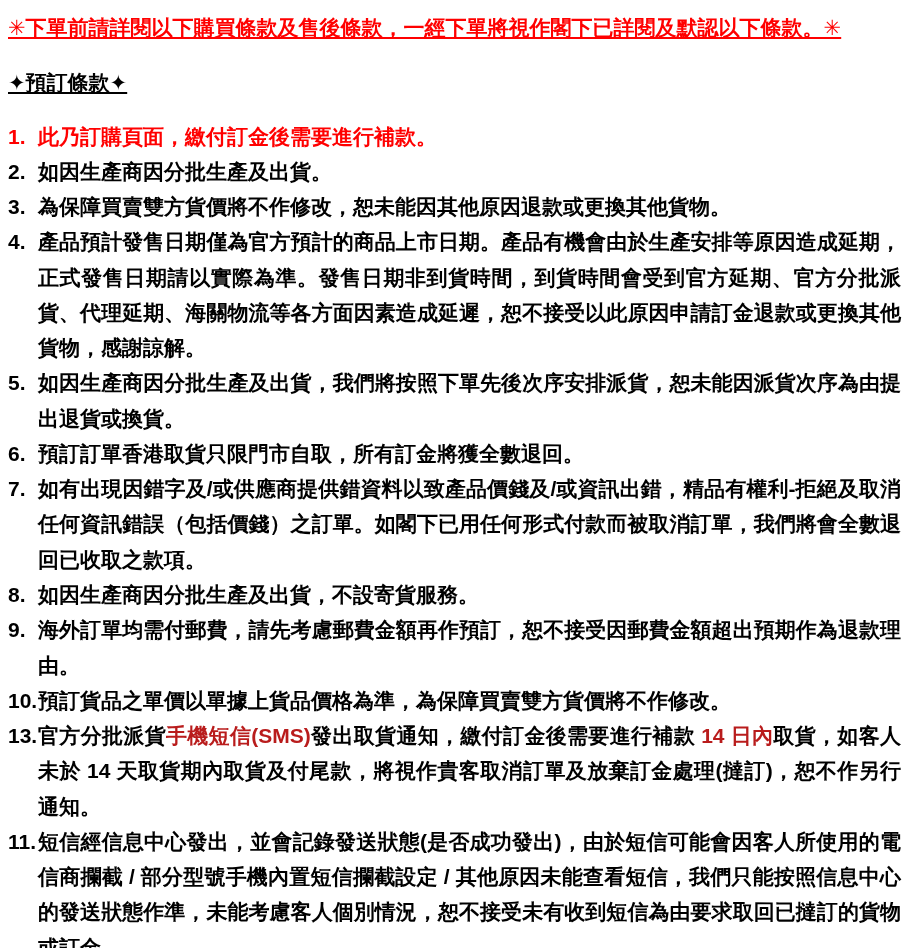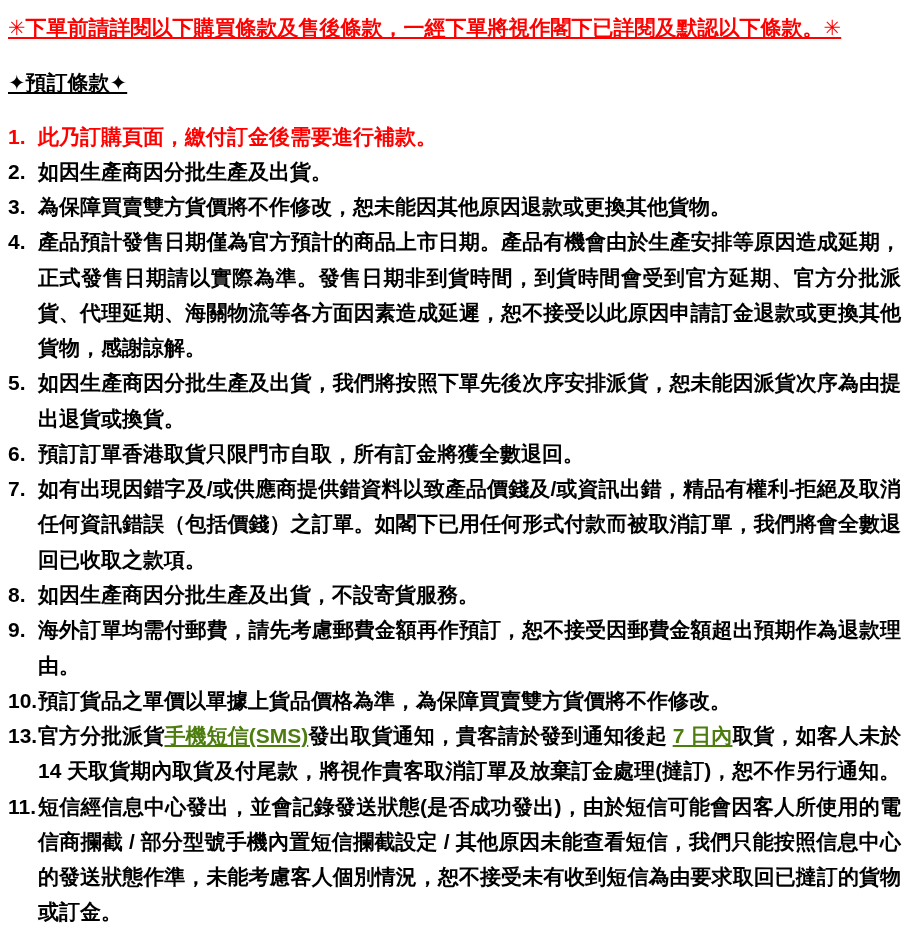--- a/index.html
+++ b/index.html
@@ -40,22 +40,21 @@
     white-space: nowrap;
   }
   .term .txt {
     flex: 1 1 auto;
     text-align: justify;
   }
   .red {
     color: #ff0000;
   }
   .red-underline {
-    color: #4d7c0f;
-    text-decoration: underline;
+    color: #b91c1c;
   }
 </style>
 </head>
 <body>
 
 <div class="doc">
   <div class="title">✳下單前請詳閱以下購買條款及售後條款，一經下單將視作閣下已詳閱及默認以下條款。✳</div>
 
   <div class="section-header">✦預訂條款✦</div>
 
@@ -95,20 +94,20 @@
       <div class="term">
         <span class="num">9.</span>
         <div class="txt"><span>海外訂單均需付郵費，請先考慮郵費金額再作預訂，恕不接受因郵費金額超出預期作為退款理由。</span></div>
       </div>
       <div class="term">
         <span class="num">10.</span>
         <div class="txt"><span>預訂貨品之單價以單據上貨品價格為準，為保障買賣雙方貨價將不作修改。</span></div>
       </div>
       <div class="term">
         <span class="num">13.</span>
-        <div class="txt"><span>官方分批派貨</span><span class="red-underline">手機短信(SMS)</span><span>發出取貨通知，貴客請於發到通知後起 </span><span class="red-underline">7 日內</span><span>取貨，如客人未於 14 天取貨期內取貨及付尾款，將視作貴客取消訂單及放棄訂金處理(撻訂)，恕不作另行通知。</span></div>
+        <div class="txt"><span>官方分批派貨</span><span class="red-underline">手機短信(SMS)</span><span>發出取貨通知，繳付訂金後需要進行補款 </span><span class="red-underline">14 日內</span><span>取貨，如客人未於 14 天取貨期內取貨及付尾款，將視作貴客取消訂單及放棄訂金處理(撻訂)，恕不作另行通知。</span></div>
       </div>
       <div class="term">
         <span class="num">11.</span>
         <div class="txt"><span>短信經信息中心發出，並會記錄發送狀態(是否成功發出)，由於短信可能會因客人所使用的電信商攔截 / 部分型號手機內置短信攔截設定 / 其他原因未能查看短信，我們只能按照信息中心的發送狀態作準，未能考慮客人個別情況，恕不接受未有收到短信為由要求取回已撻訂的貨物或訂金。</span></div>
       </div>
     </div>
 </div>
 
 </body></html>

